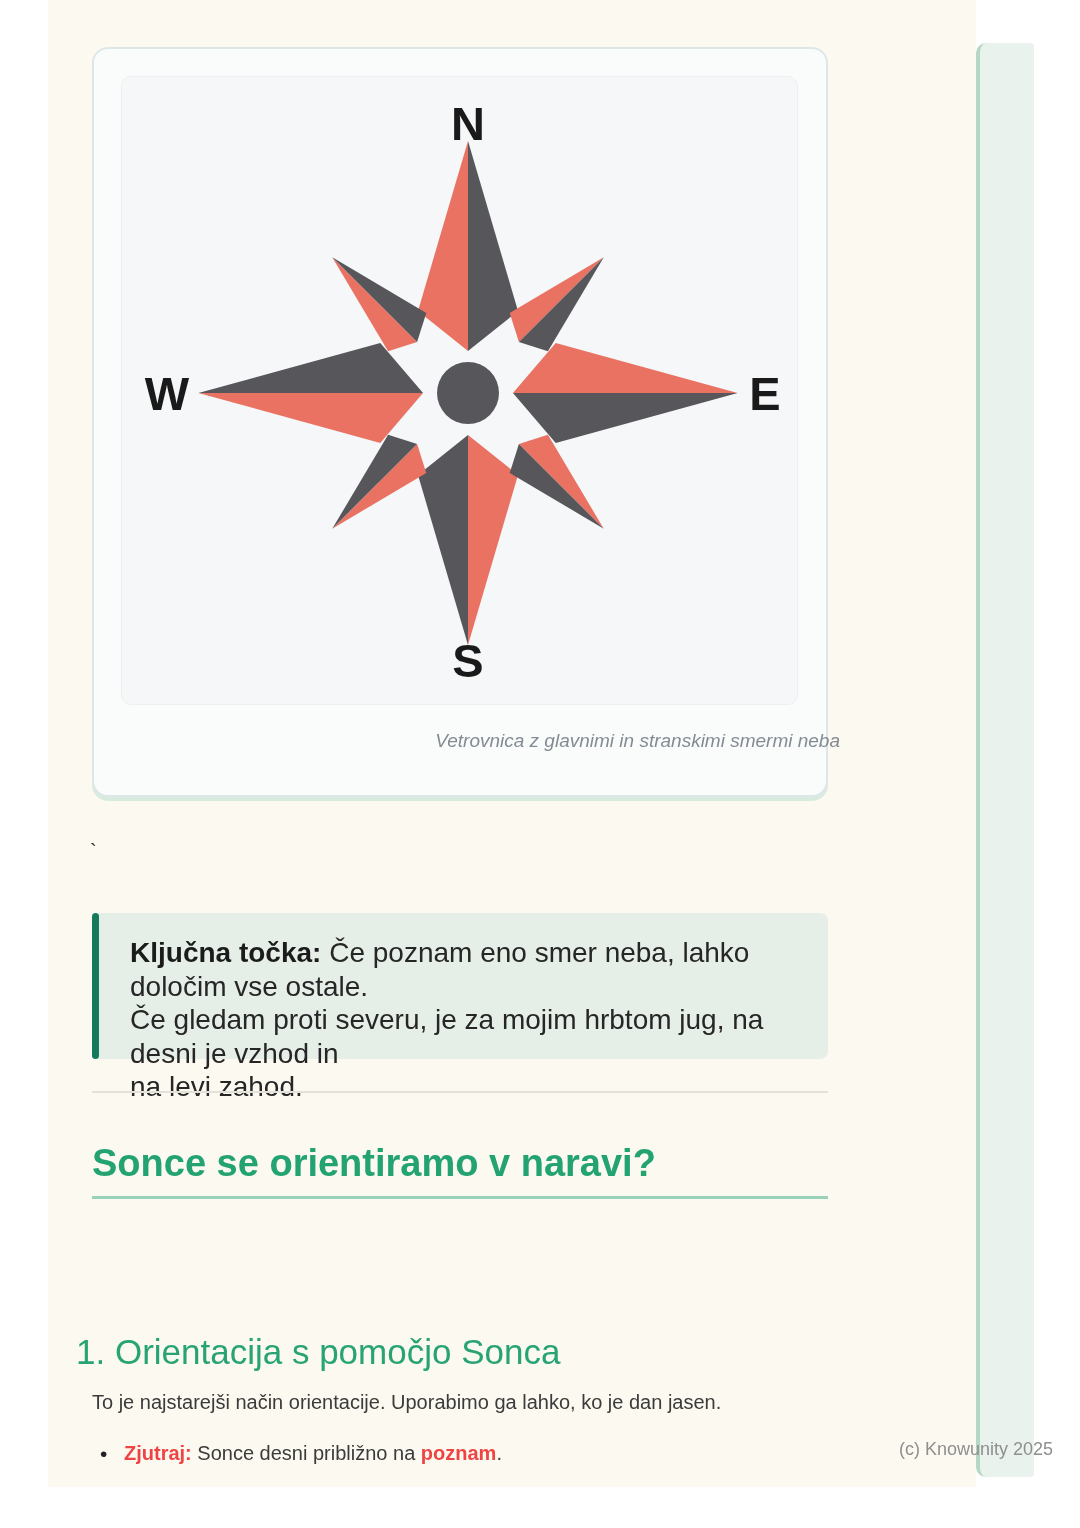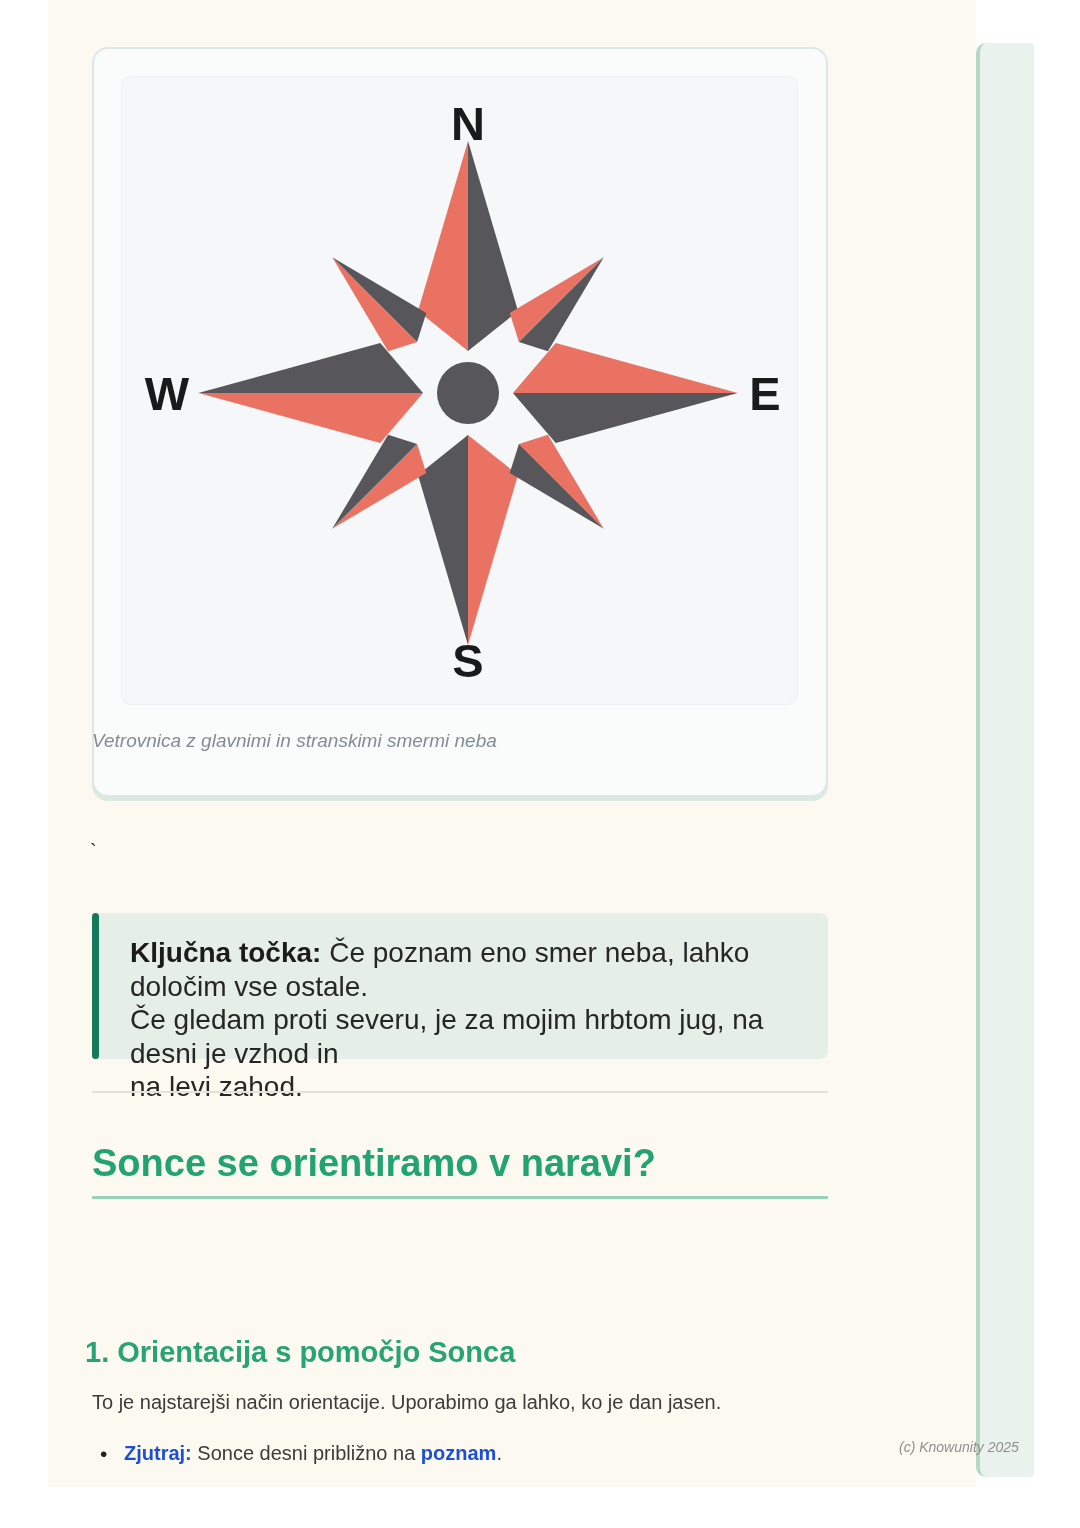--- a/index.html
+++ b/index.html
@@ -23,22 +23,22 @@
   .img-frame{
     left:121px; top:76px; width:675px; height:627px;
     background:#F5F7F8; border:1px solid #EDF0F2; border-radius:10px;
   }
   .compass-svg{ position:absolute; left:0; top:0; width:675px; height:627px; }
   .compass-label{
     font-family:"Liberation Sans","DejaVu Sans",sans-serif;
     font-weight:700; font-size:47px; fill:#1A1A1A;
   }
   .caption{
-    left:92px; top:727px; width:736px; text-align:left;
-    font-style:italic; font-size:19px; line-height:28px; color:#838B93;
+    left:92px; top:727px; width:736px; text-align:right;
+    font-style:italic; font-size:19px; line-height:28px; color:#838B93;padding-left:12px;
   }
   .backtick{ left:90px; top:840px; font-size:20px; color:#2B2B2B; }
   .callout{
     left:92px; top:913px; width:736px; height:146px;
     background:#E6EEE8; border-radius:8px;
   }
   .callout-bar{
     left:92px; top:913px; width:7px; height:146px;
     background:#15795B; border-radius:8px;
   }
@@ -50,28 +50,28 @@
   .pre{ white-space:pre-line; }
   .divider{ left:92px; top:1091px; width:736px; height:2px; background:#E4E1D8; }
   .h1{
     left:92px; top:1140px; width:760px;
     font-size:38px; line-height:46px; font-weight:700; color:#23A272;
   }
   .h1-underline{ left:92px; top:1196px; width:736px; height:3px; background:#9AD1B9; }
   .p{ font-size:20px; line-height:33px; color:#3B3B3B; }
   .p1{ left:92px; top:1224px; width:770px; }
   .h2{
-    left:85px; top:1332px; width:700px;
-    font-size:29px; line-height:40px; font-weight:700; color:#27A374;
+    left:76px; top:1332px; width:700px;
+    font-size:35px; line-height:40px; font-weight:400; color:#27A374;
   }
   .p2{ left:92px; top:1386px; width:770px; }
   .bullet-row{ left:100px; top:1437px; width:740px; display:flex; }
   .bullet-marker{ width:24px; font-size:21px; color:#222; }
-  .bullet-text b{ color:#1d4ed8; }
-  .watermark{ left:899px; top:1439px; font-size:14px; color:#8F8F8F; z-index:5;font-style:italic; }
+  .bullet-text b{ color:#ef4444; }
+  .watermark{ left:899px; top:1439px; font-size:18px; color:#8F8F8F; z-index:5; }
 </style>
 </head>
 <body>
 
 <div class="page">
 
   <div class="abs cream"></div>
 
   <div class="abs side-panel"></div>
 

